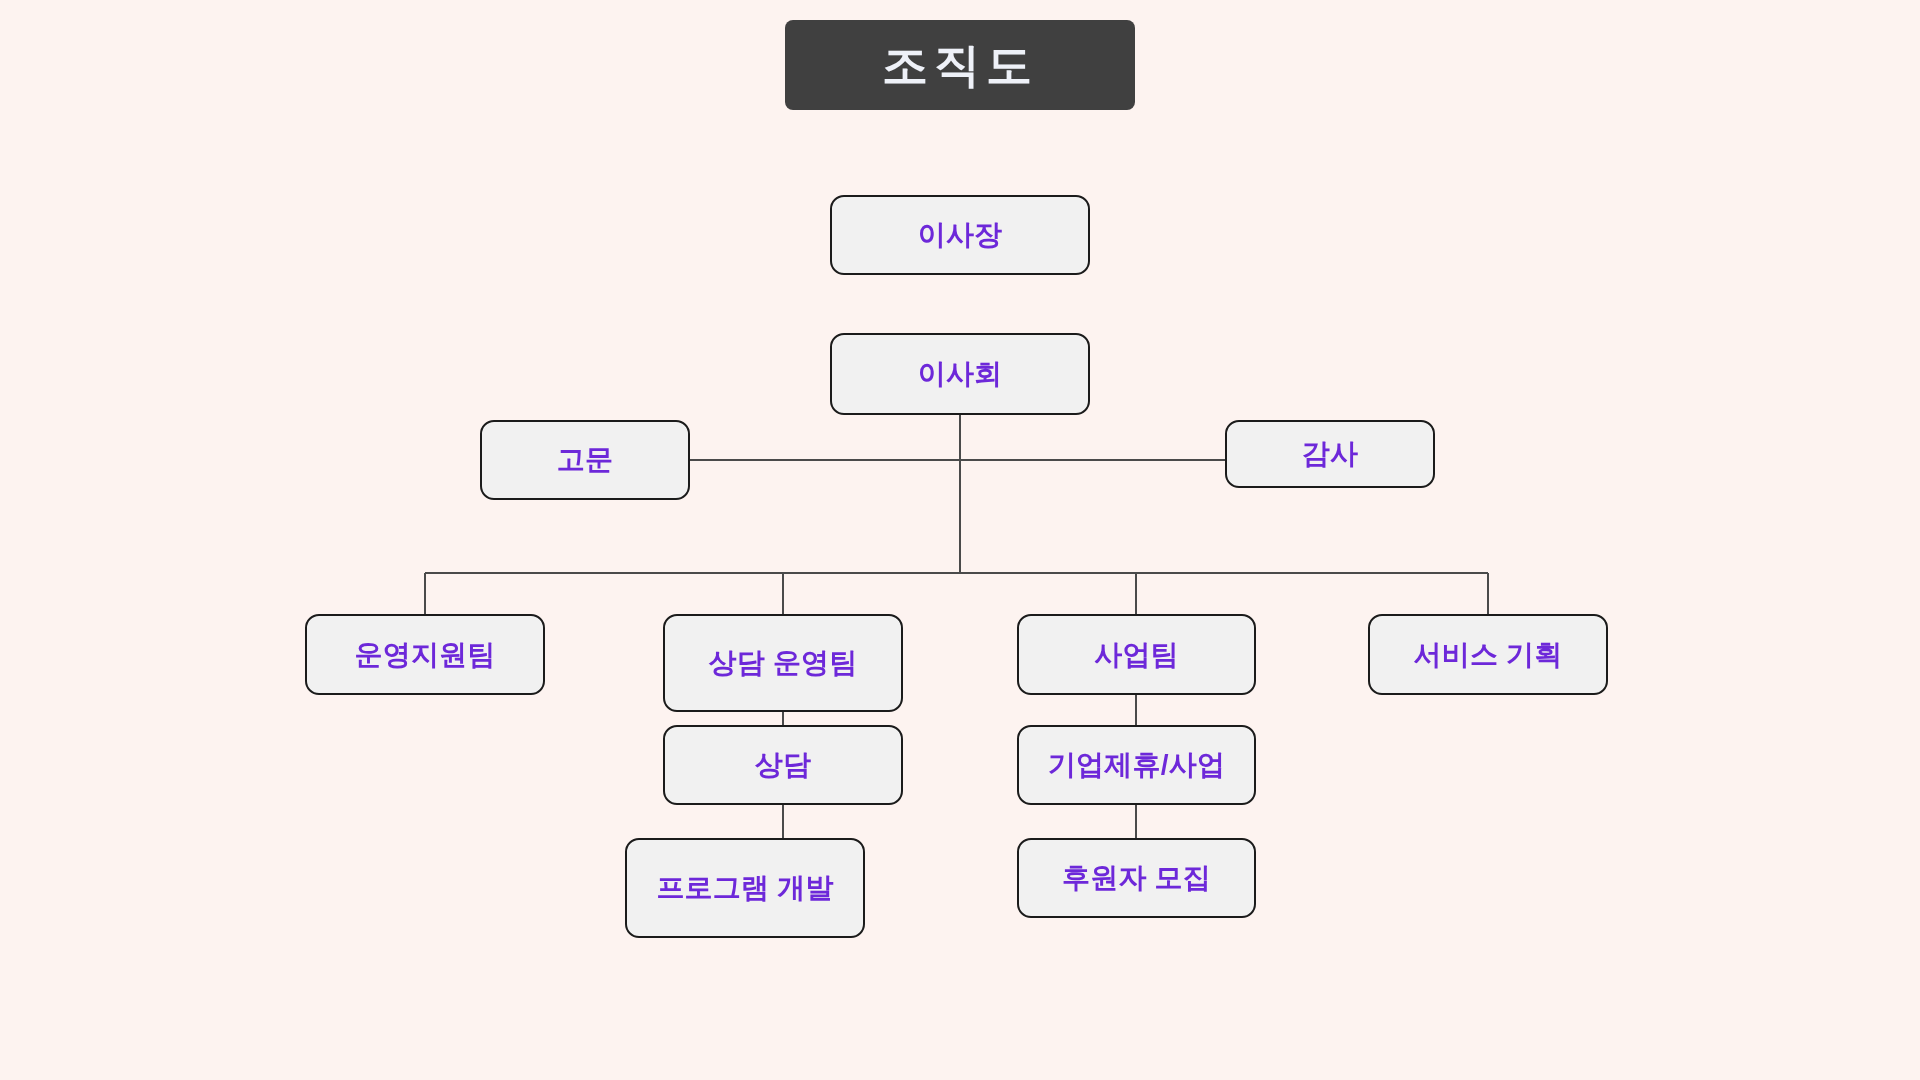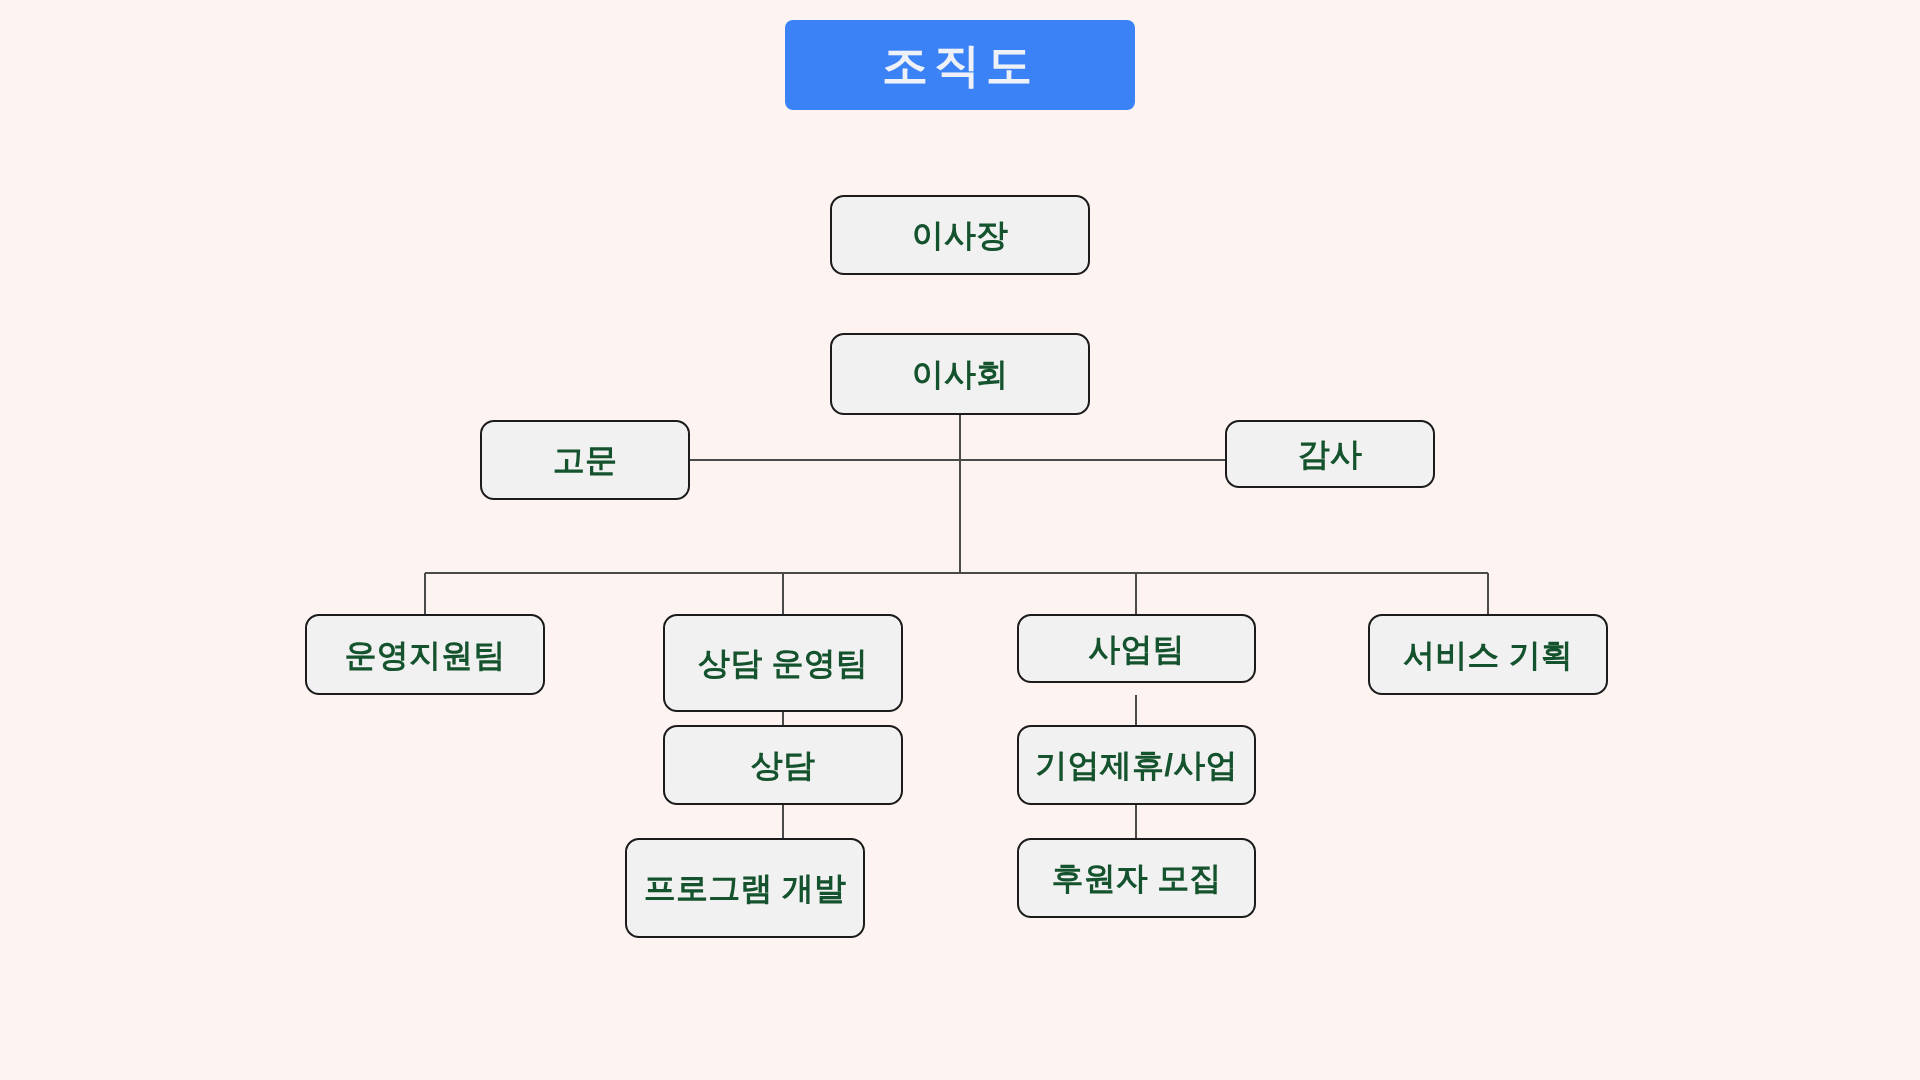--- a/index.html
+++ b/index.html
@@ -44,21 +44,21 @@
     z-index: 2;
   }
 
   
   .title-banner {
     position: absolute;
     left: 785px;
     top: 20px;
     width: 350px;
     height: 90px;
-    background: #3b82f6;
+    background: #404040;
     border-radius: 8px;
     display: flex;
     align-items: center;
     justify-content: center;
     box-sizing: border-box;
   }
   .title-banner-text {
     color: #eef1f8;
     font-size: 46px;
     font-weight: 700;
@@ -72,37 +72,37 @@
     position: absolute;
     background: #f1f1f1;
     border: 2.5px solid #1b1b1b;
     border-radius: 14px;
     box-sizing: border-box;
     display: flex;
     align-items: center;
     justify-content: center;
   }
   .node-label {
-    color: #14532d;
-    font-size: 32px;
+    color: #6d28d9;
+    font-size: 28px;
     font-weight: 700;
     line-height: 1;
     white-space: nowrap;
     letter-spacing: 0.2px;
   }
 
   
   .n-chairman    { left: 830px;  top: 195px; width: 260px; height: 80px; }
   .n-board       { left: 830px;  top: 333px; width: 260px; height: 82px; }
   .n-advisor     { left: 480px;  top: 420px; width: 210px; height: 80px; }
   .n-auditor     { left: 1225px; top: 420px; width: 210px; height: 68px; }
 
   .n-team1       { left: 305px;  top: 614px; width: 240px; height: 81px; }
   .n-team2       { left: 663px;  top: 614px; width: 240px; height: 98px; }
-  .n-team3       { left: 1017px; top: 614px; width: 239px; height: 69px; }
+  .n-team3       { left: 1017px; top: 614px; width: 239px; height: 81px; }
   .n-team4       { left: 1368px; top: 614px; width: 240px; height: 81px; }
 
   .n-sub2a       { left: 663px;  top: 725px; width: 240px; height: 80px; }
   .n-sub2b       { left: 625px;  top: 838px; width: 240px; height: 100px; }
   .n-sub3a       { left: 1017px; top: 725px; width: 239px; height: 80px; }
   .n-sub3b       { left: 1017px; top: 838px; width: 239px; height: 80px; }
 
   .conn {
     stroke: #4a4a4a;
     stroke-width: 2;

